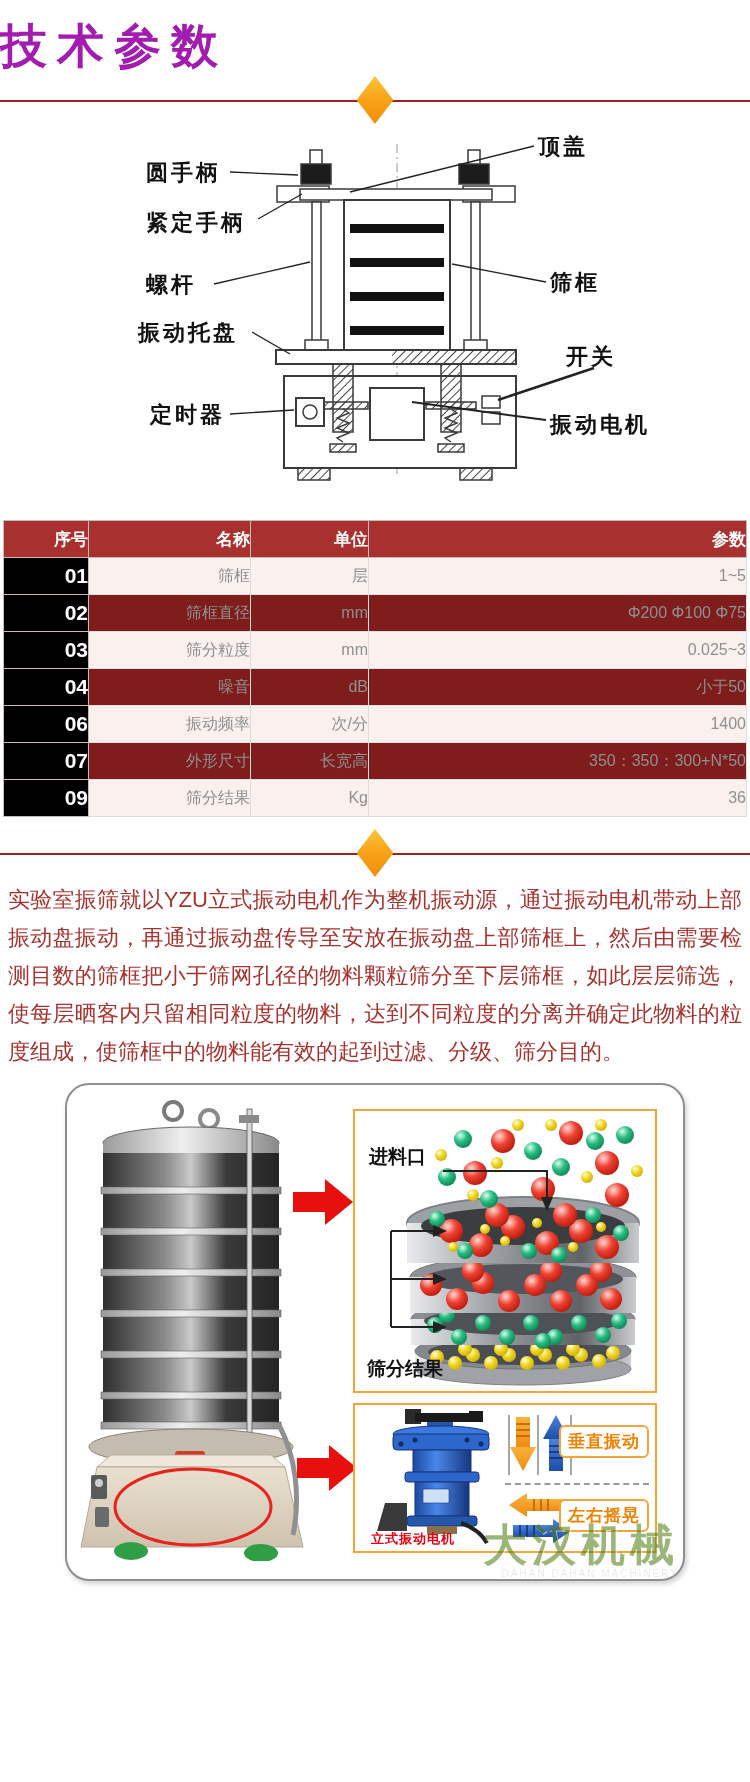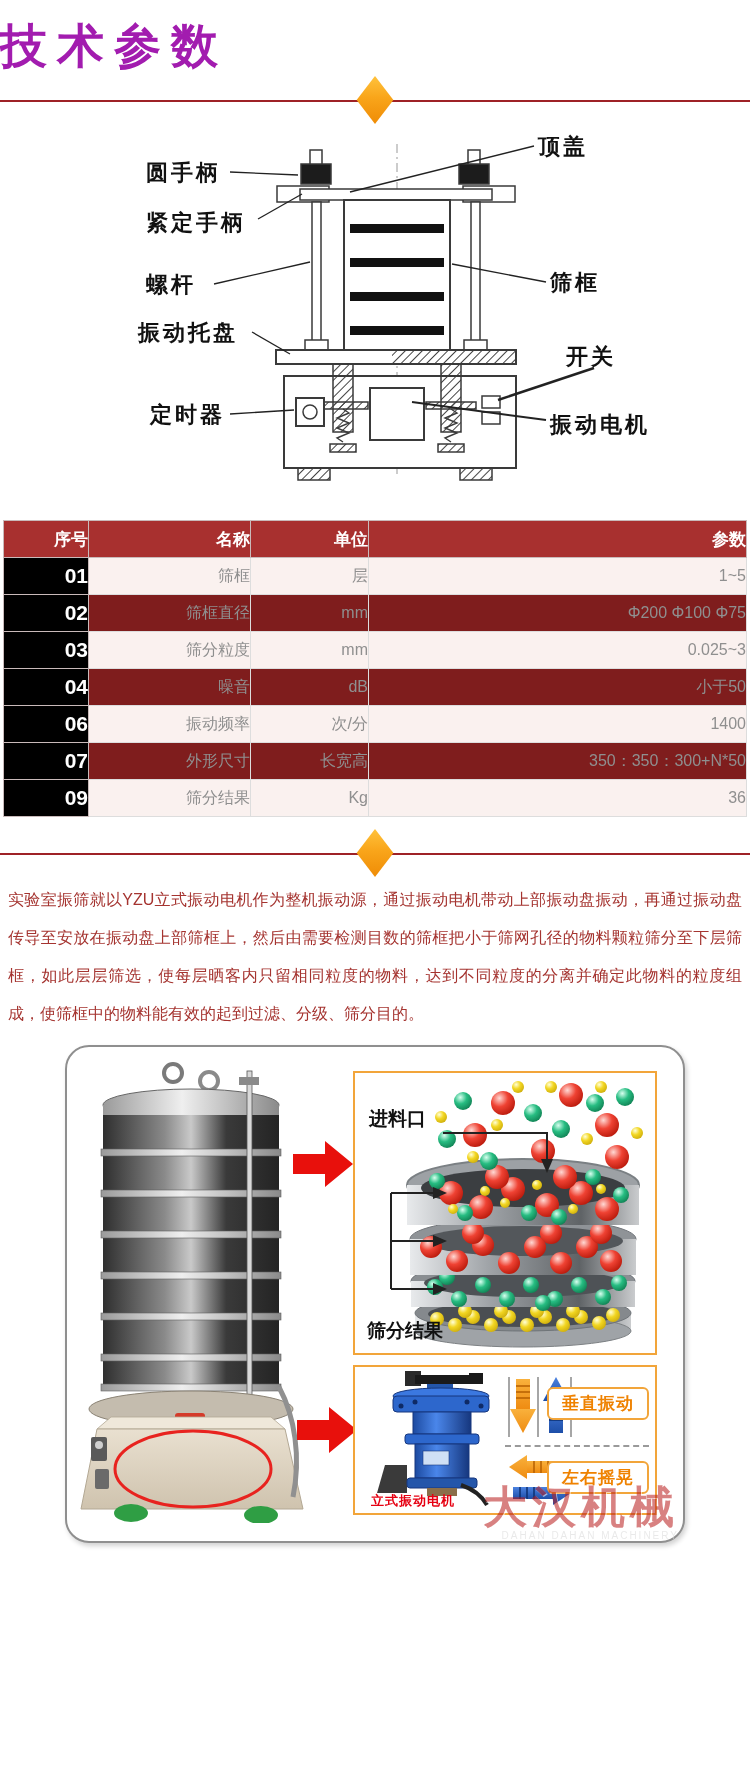--- a/index.html
+++ b/index.html
@@ -30,21 +30,21 @@
   .spec-table thead th {
     background:#a8302f; color:#fff; font-size:17px; font-weight:bold; height:36px;
     border-color:#c9baba;
   }
   .spec-table tbody tr { height:37px; }
   .spec-table td.no { background:#000000; color:#fff; font-size:21px; font-weight:bold; border-color:#c9baba;margin-left:12px; }
   .spec-table td.val { color:#8f8f8f; font-size:16px; background:#7f1d1d; }
   .spec-table tbody tr:nth-child(odd) td.val { background:#faf1ef; }
   
   .principle {
-    margin:26px 8px 0; color:#a53430; font-size:16px; line-height:38px;
+    margin:26px 8px 0; color:#a53430; font-size:22px; line-height:38px;
     text-align:justify;
   }
   
   .figure-box {
     position:relative; width:616px; height:494px; margin:12px auto 0;
     border:2px solid #8f8f8f; border-radius:24px; background:#fff;
     box-shadow:2px 3px 5px rgba(0,0,0,0.18);
   }
   .machine-svg { position:absolute; left:4px; top:10px; width:240px; height:466px; }
   .red-arrow { position:absolute; width:62px; height:50px; }
@@ -57,34 +57,34 @@
   .sieve-svg { display:block; width:300px; height:280px; }
   .motor-panel {
     position:absolute; left:286px; top:318px; width:300px; height:146px;
     border:2px solid #f2a53a; background:#fff;
   }
   .motor-svg { position:absolute; left:2px; top:2px; width:150px; height:140px; }
   .vib-arrows-svg { position:absolute; left:152px; top:4px; width:66px; height:138px; }
   .dash-sep { position:absolute; left:150px; right:6px; top:78px; border-top:2px dashed #9a9a9a; }
   .vib-label {
     position:absolute; right:6px; border:2px solid #f2a53a; border-radius:6px;
-    color:#ef8200; font-weight:bold; font-size:17px; padding:3px 13px; background:#fff;
+    color:#ef8200; font-weight:bold; font-size:17px; padding:3px 7px; background:#fff;
     font-family:Liberation Sans, sans-serif; letter-spacing:1px;
   }
   .vlabel-1 { top:20px; }
   .vlabel-2 { top:94px; }
   .motor-caption {
     position:absolute; left:16px; bottom:3px; color:#e60012; font-weight:bold; font-size:13px;
     letter-spacing:1px;
   }
   .watermark {
     position:absolute; right:4px; bottom:0px; text-align:right; pointer-events:none;
     opacity:0.55; z-index:5; line-height:1;
   }
-  .watermark .cn { font-size:44px; font-weight:bold; letter-spacing:5px; color:#b91c1c; text-shadow:1px 1px 0 #ffffff; }
+  .watermark .cn { font-size:44px; font-weight:bold; letter-spacing:5px; color:#4d7c0f; text-shadow:1px 1px 0 #ffffff; }
   .watermark .en { font-size:10px; letter-spacing:2px; color:#d8d8d8; margin-top:2px; }
 </style>
 </head>
 <body>
 
 <section class="title-block">
   <h1 class="sec-title">技术参数</h1>
   <div class="rule">
     <span class="diamond"></span>
   </div>

